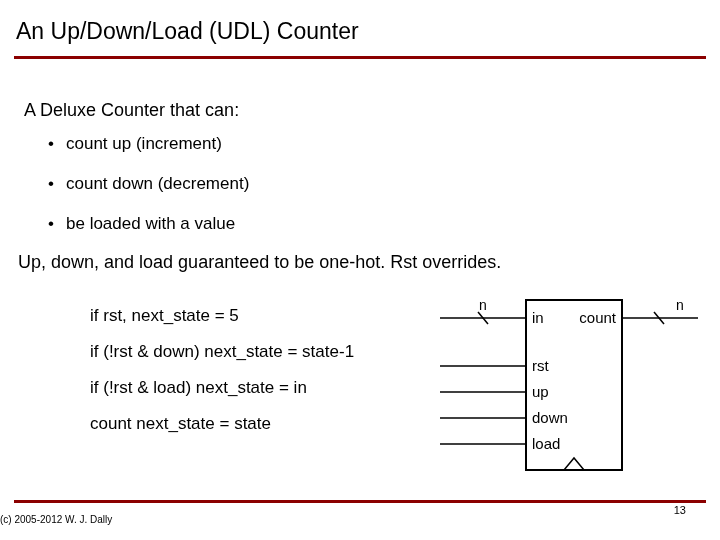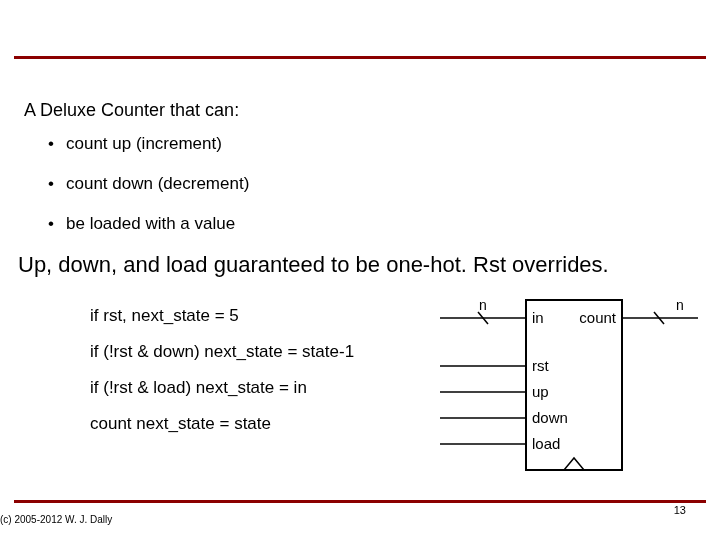--- a/index.html
+++ b/index.html
@@ -52,21 +52,21 @@
   }
   ul.features li::before {
     content: "\2022";
     display: inline-block;
     width: 18px;
   }
   .note {
     position: absolute;
     left: 18px;
     top: 252px;
-    font-size: 22px;
+    font-size: 18px;
   }
   .codeblock {
     position: absolute;
     left: 90px;
     top: 298px;
     font-size: 17px;
     line-height: 36px;
   }
   .codeblock div {
     white-space: pre;
@@ -99,20 +99,21 @@
     right: 34px;
     top: 504px;
     font-size: 11px;
   }
 </style>
 </head>
 <body>
 
 <div class="slide">
 
+  <div class="title">An Up/Down/Load (UDL) Counter</div>
   <div class="title-rule"></div>
 
   <div class="intro">A Deluxe Counter that can:</div>
 
   <ul class="features">
     <li>count up (increment)</li>
     <li>count down (decrement)</li>
     <li>be loaded with a value</li>
   </ul>
 

